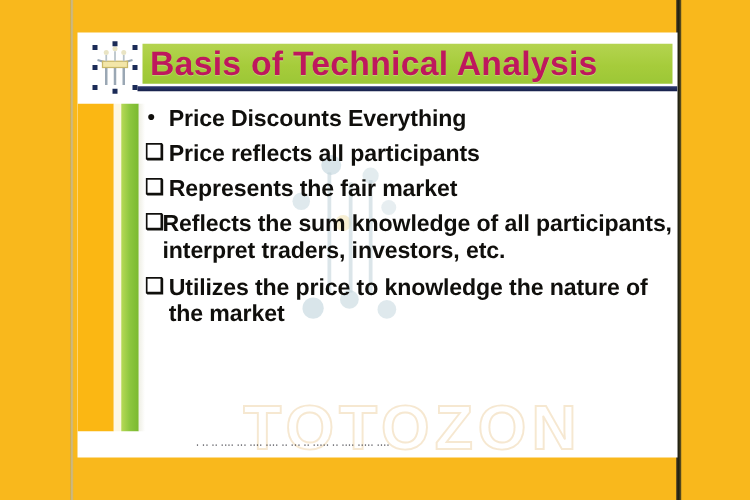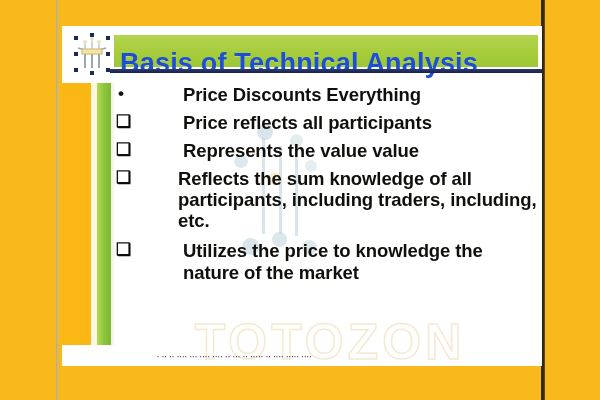--- a/index.html
+++ b/index.html
@@ -84,27 +84,27 @@
     position: absolute;
     left: 52px;
     top: 9px;
     width: 424px;
     height: 32px;
     background: linear-gradient(to bottom,#b4d450,#a6cc3b 55%,#9cc736);
   }
   .title-text {
     position: absolute;
     left: 58px;
-    top: 20px;
+    top: 8px;
     width: 420px;
     height: 34px;
     line-height: 34px;
     font-size: 27px;
     font-weight: bold;
-    color: #1d4ed8;
+    color: #be185d;
     letter-spacing: .2px;
     white-space: nowrap;
     text-shadow: 0 1px 0 rgba(255,255,255,.25);
   }
   .title-rule {
     position: absolute;
     left: 48px;
     top: 43px;
     width: 432px;
     height: 4px;
@@ -140,21 +140,21 @@
   }
   .bline .mark {
     flex: 0 0 auto;
     display: inline-block;
     text-align: left;
     font-weight: bold;
   }
   .bline.dot  .mark { width: 17px; font-size: 17px; padding-left:2px; }
   .bline.box  .mark { width: 19px; font-size: 17px; }
   .bline.box-tight .mark { width: 14px; font-size: 17px; }
-  .bline .txt { flex: 1 1 auto; margin-left: 48px; }
+  .bline .txt { flex: 1 1 auto; }
 
   .bline.wrap { margin-bottom: 9px; }
 
   
   .decor { position:absolute; border-radius:50%; background:#b9cfd8; opacity:.55; }
   .decor-stem { position:absolute; width:3px; background:#c3d3da; opacity:.6; }
 
   
   .watermark {
     position: absolute;
@@ -257,26 +257,26 @@
         <span class="txt">Price Discounts Everything</span>
       </div>
 
       <div class="bline box">
         <span class="mark">❑</span>
         <span class="txt">Price reflects all participants</span>
       </div>
 
       <div class="bline box">
         <span class="mark">❑</span>
-        <span class="txt">Represents the value value</span>
+        <span class="txt">Represents the fair market</span>
       </div>
 
       <div class="bline box-tight wrap">
         <span class="mark">❑</span>
-        <span class="txt">Reflects the sum knowledge of all participants, including traders, including, etc.</span>
+        <span class="txt">Reflects the sum knowledge of all participants, interpret traders, investors, etc.</span>
       </div>
 
       <div class="bline box wrap">
         <span class="mark">❑</span>
         <span class="txt">Utilizes the price to knowledge the nature of the market</span>
       </div>
 
     </div>
 
     <div class="watermark">TOTOZON</div>

